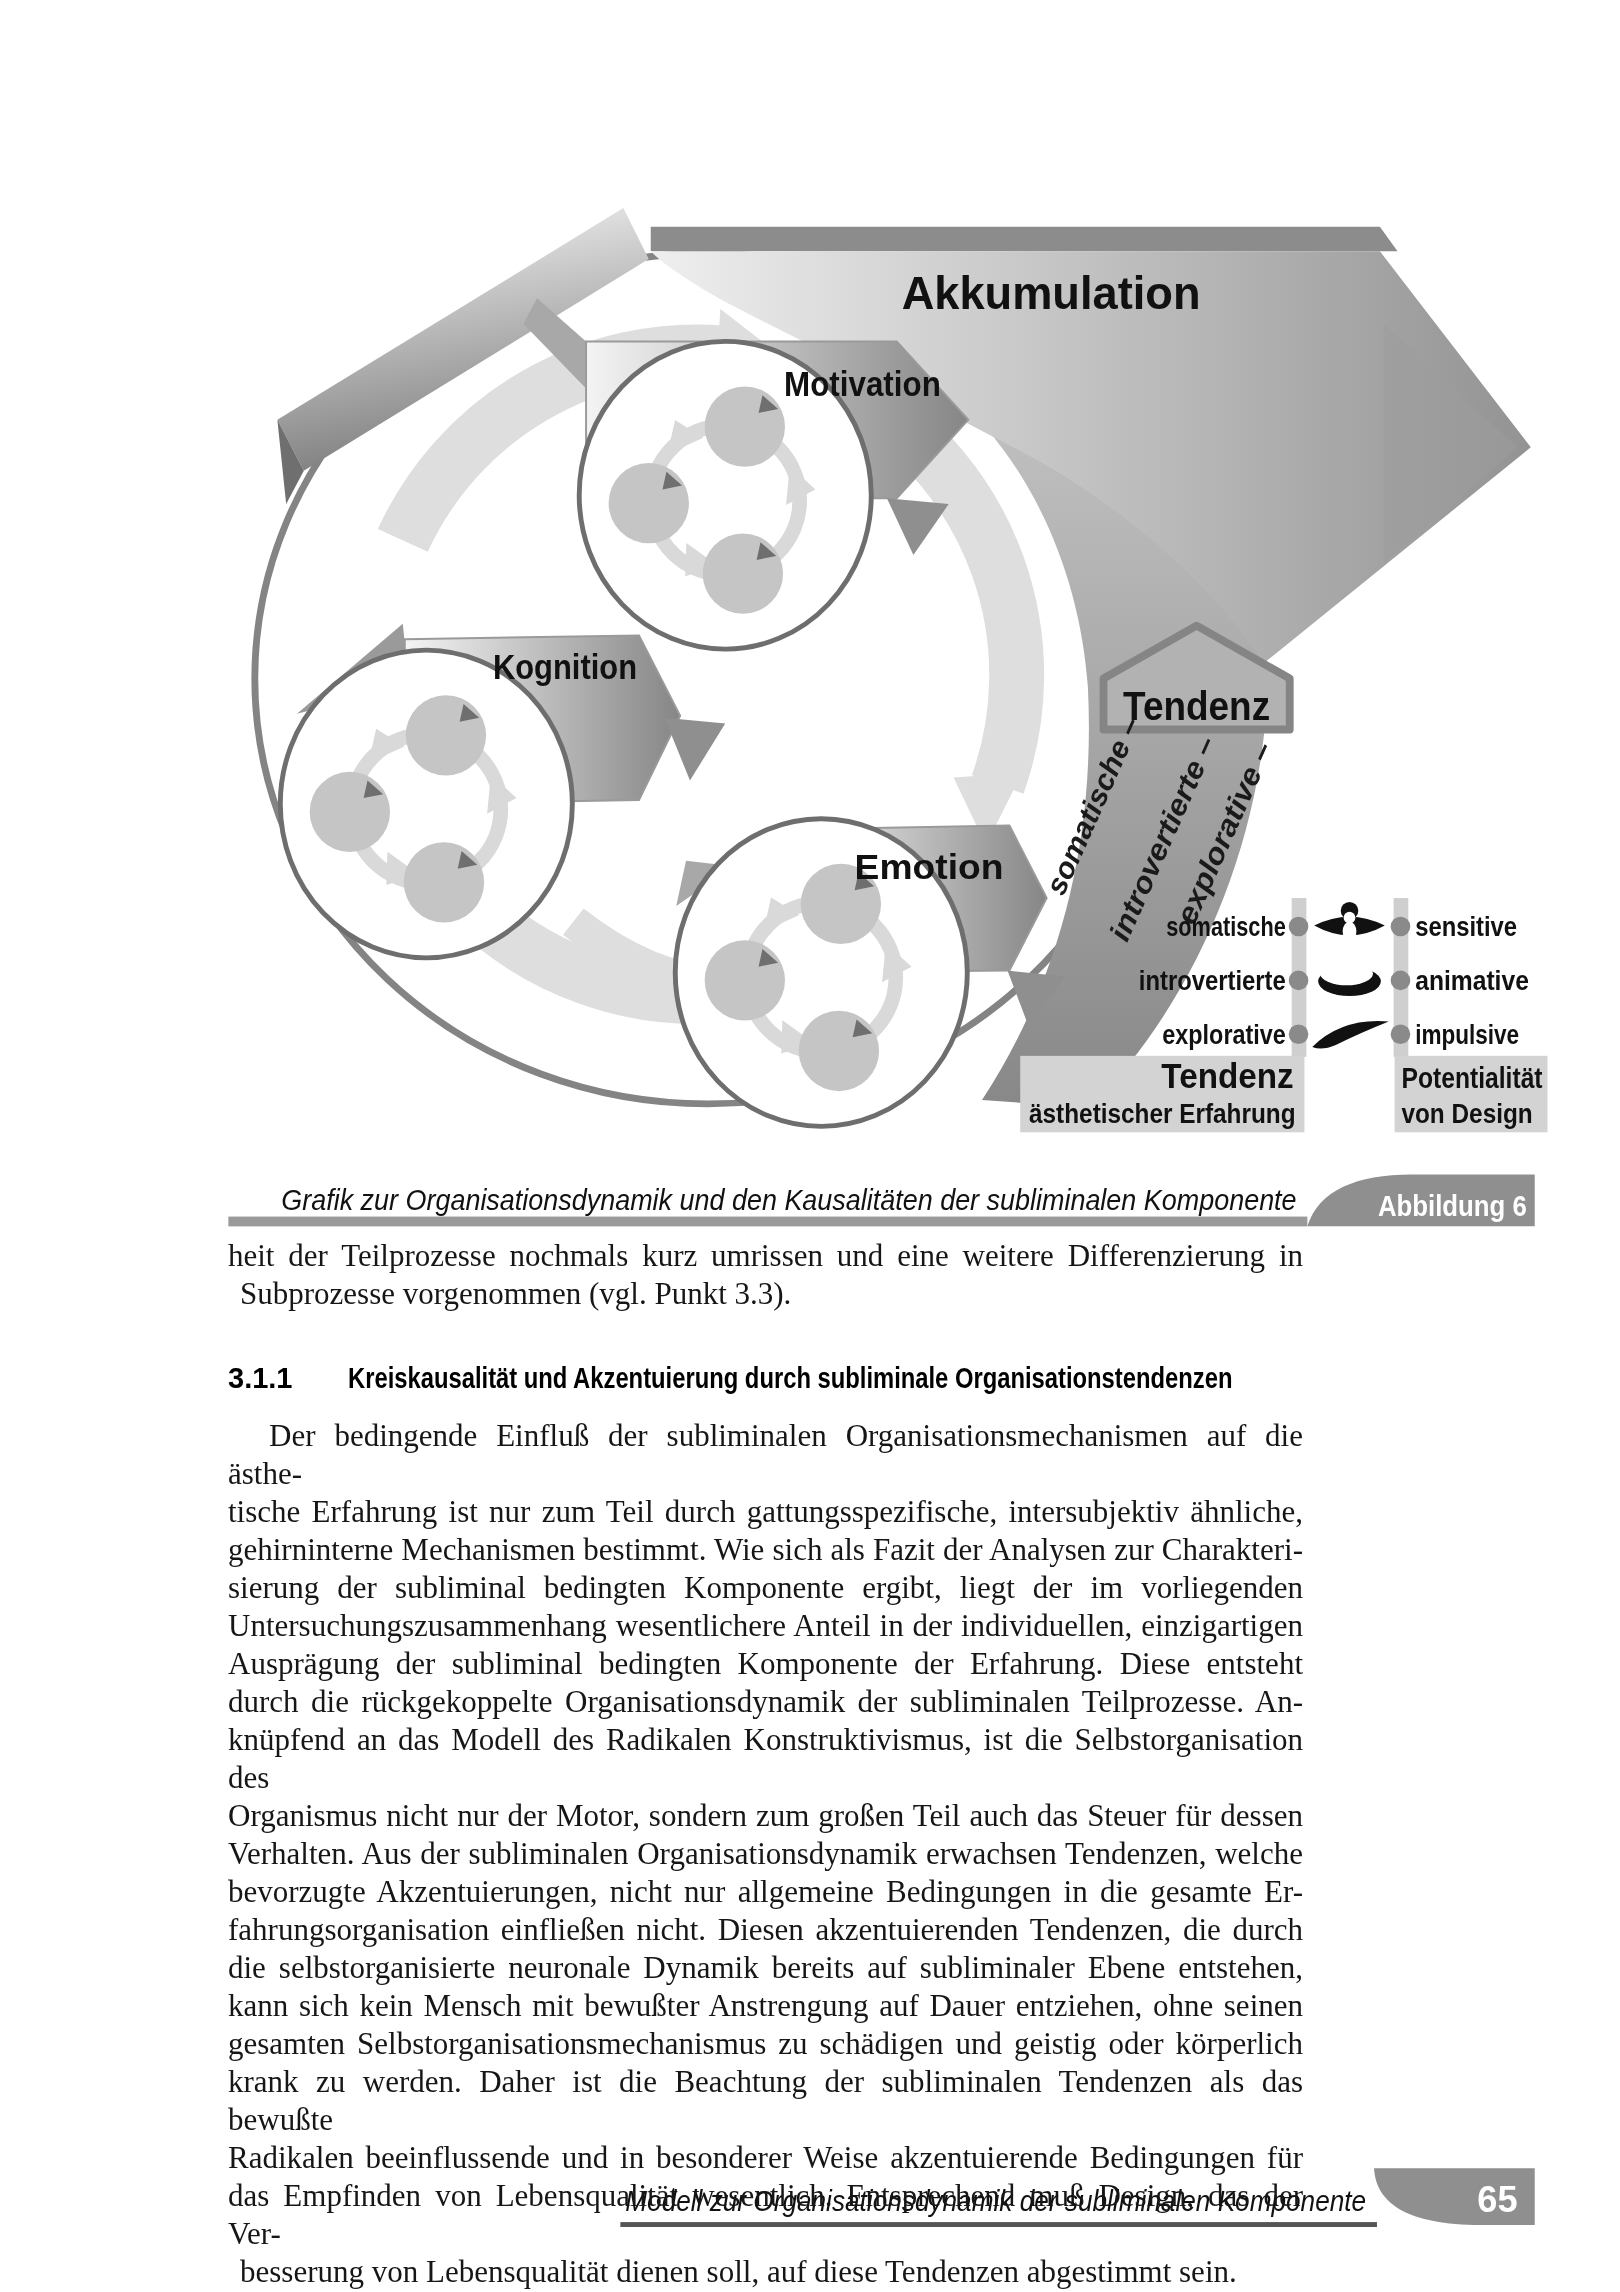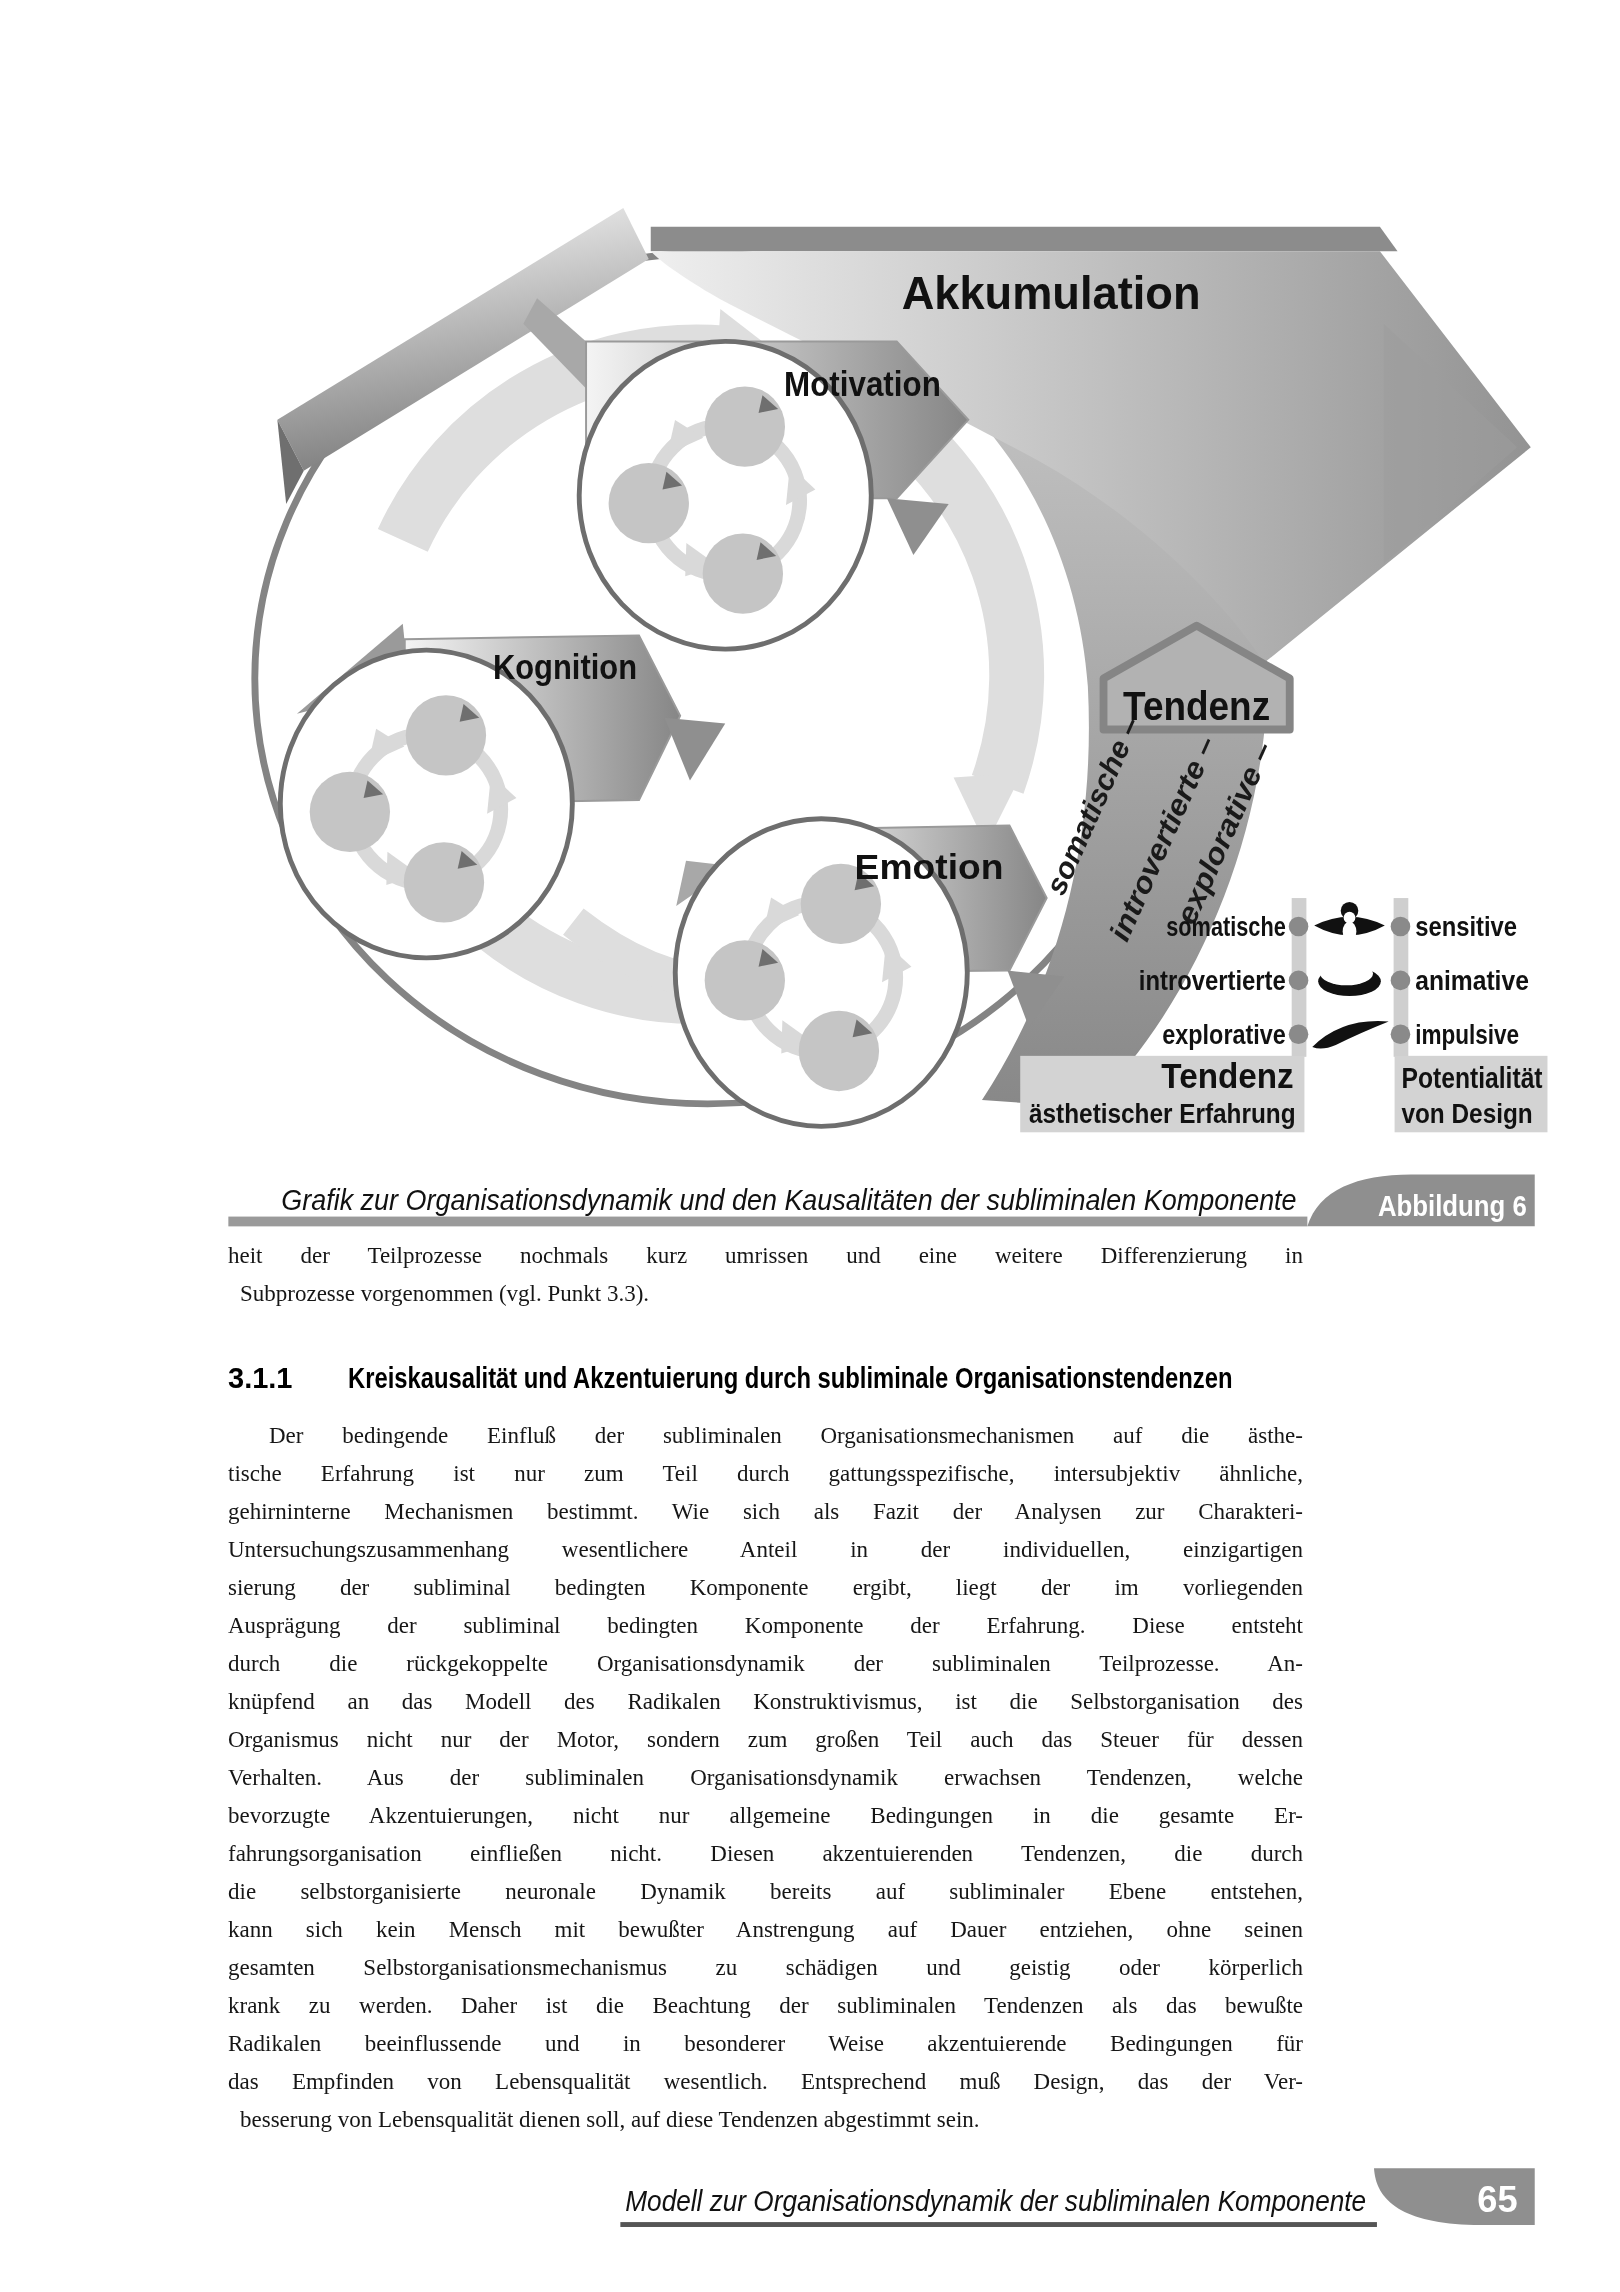--- a/index.html
+++ b/index.html
@@ -1,20 +1,20 @@
 <!DOCTYPE html>
 <html><head>
 <meta charset="utf-8">
 <style>
   html,body{margin:0;padding:0;background:#ffffff;}
   #page{position:relative;width:1620px;height:2293px;background:#fff;overflow:hidden;
         font-family:"Liberation Sans",sans-serif;}
   #figure-svg{position:absolute;left:0;top:0;width:1620px;height:2293px;}
   #body-text{position:absolute;left:228px;top:1237px;width:1075px;z-index:2;color:#161616;}
-  .textline{font-family:"Liberation Serif",serif;font-size:23px;line-height:38px;
+  .textline{font-family:"Liberation Serif",serif;font-size:31px;line-height:38px;
             text-align:justify;text-align-last:justify;white-space:normal;}
   .endline{text-align-last:left;margin-left:12px;}
   .indent{text-indent:41px;}
   .heading{display:flex;align-items:baseline;margin-top:49px;margin-bottom:21.6px;
            font-family:"Liberation Sans",sans-serif;font-weight:bold;font-size:29px;color:#000000;}
   .heading .hnum{width:120px;flex:none;}
   .heading .htitle{display:inline-block;transform:scaleX(0.82);transform-origin:left center;white-space:nowrap;}
   svg text{font-family:"Liberation Sans",sans-serif;}
 </style>
 </head>
@@ -178,22 +178,22 @@
 
   <div class="heading">
     <span class="hnum">3.1.1</span>
     <span class="htitle">Kreiskausalität und Akzentuierung durch subliminale Organisationstendenzen</span>
   </div>
 
   <div>
     <div class="textline indent">Der bedingende Einfluß der subliminalen Organisationsmechanismen auf die ästhe-</div>
     <div class="textline">tische Erfahrung ist nur zum Teil durch gattungsspezifische, intersubjektiv ähnliche,</div>
     <div class="textline">gehirninterne Mechanismen bestimmt. Wie sich als Fazit der Analysen zur Charakteri-</div>
+    <div class="textline">sierung der subliminal bedingten Komponente ergibt, liegt der im vorliegenden</div>
     <div class="textline">Untersuchungszusammenhang wesentlichere Anteil in der individuellen, einzigartigen</div>
-    <div class="textline">sierung der subliminal bedingten Komponente ergibt, liegt der im vorliegenden</div>
     <div class="textline">Ausprägung der subliminal bedingten Komponente der Erfahrung. Diese entsteht</div>
     <div class="textline">durch die rückgekoppelte Organisationsdynamik der subliminalen Teilprozesse. An-</div>
     <div class="textline">knüpfend an das Modell des Radikalen Konstruktivismus, ist die Selbstorganisation des</div>
     <div class="textline">Organismus nicht nur der Motor, sondern zum großen Teil auch das Steuer für dessen</div>
     <div class="textline">Verhalten. Aus der subliminalen Organisationsdynamik erwachsen Tendenzen, welche</div>
     <div class="textline">bevorzugte Akzentuierungen, nicht nur allgemeine Bedingungen in die gesamte Er-</div>
     <div class="textline">fahrungsorganisation einfließen nicht. Diesen akzentuierenden Tendenzen, die durch</div>
     <div class="textline">die selbstorganisierte neuronale Dynamik bereits auf subliminaler Ebene entstehen,</div>
     <div class="textline">kann sich kein Mensch mit bewußter Anstrengung auf Dauer entziehen, ohne seinen</div>
     <div class="textline">gesamten Selbstorganisationsmechanismus zu schädigen und geistig oder körperlich</div>

